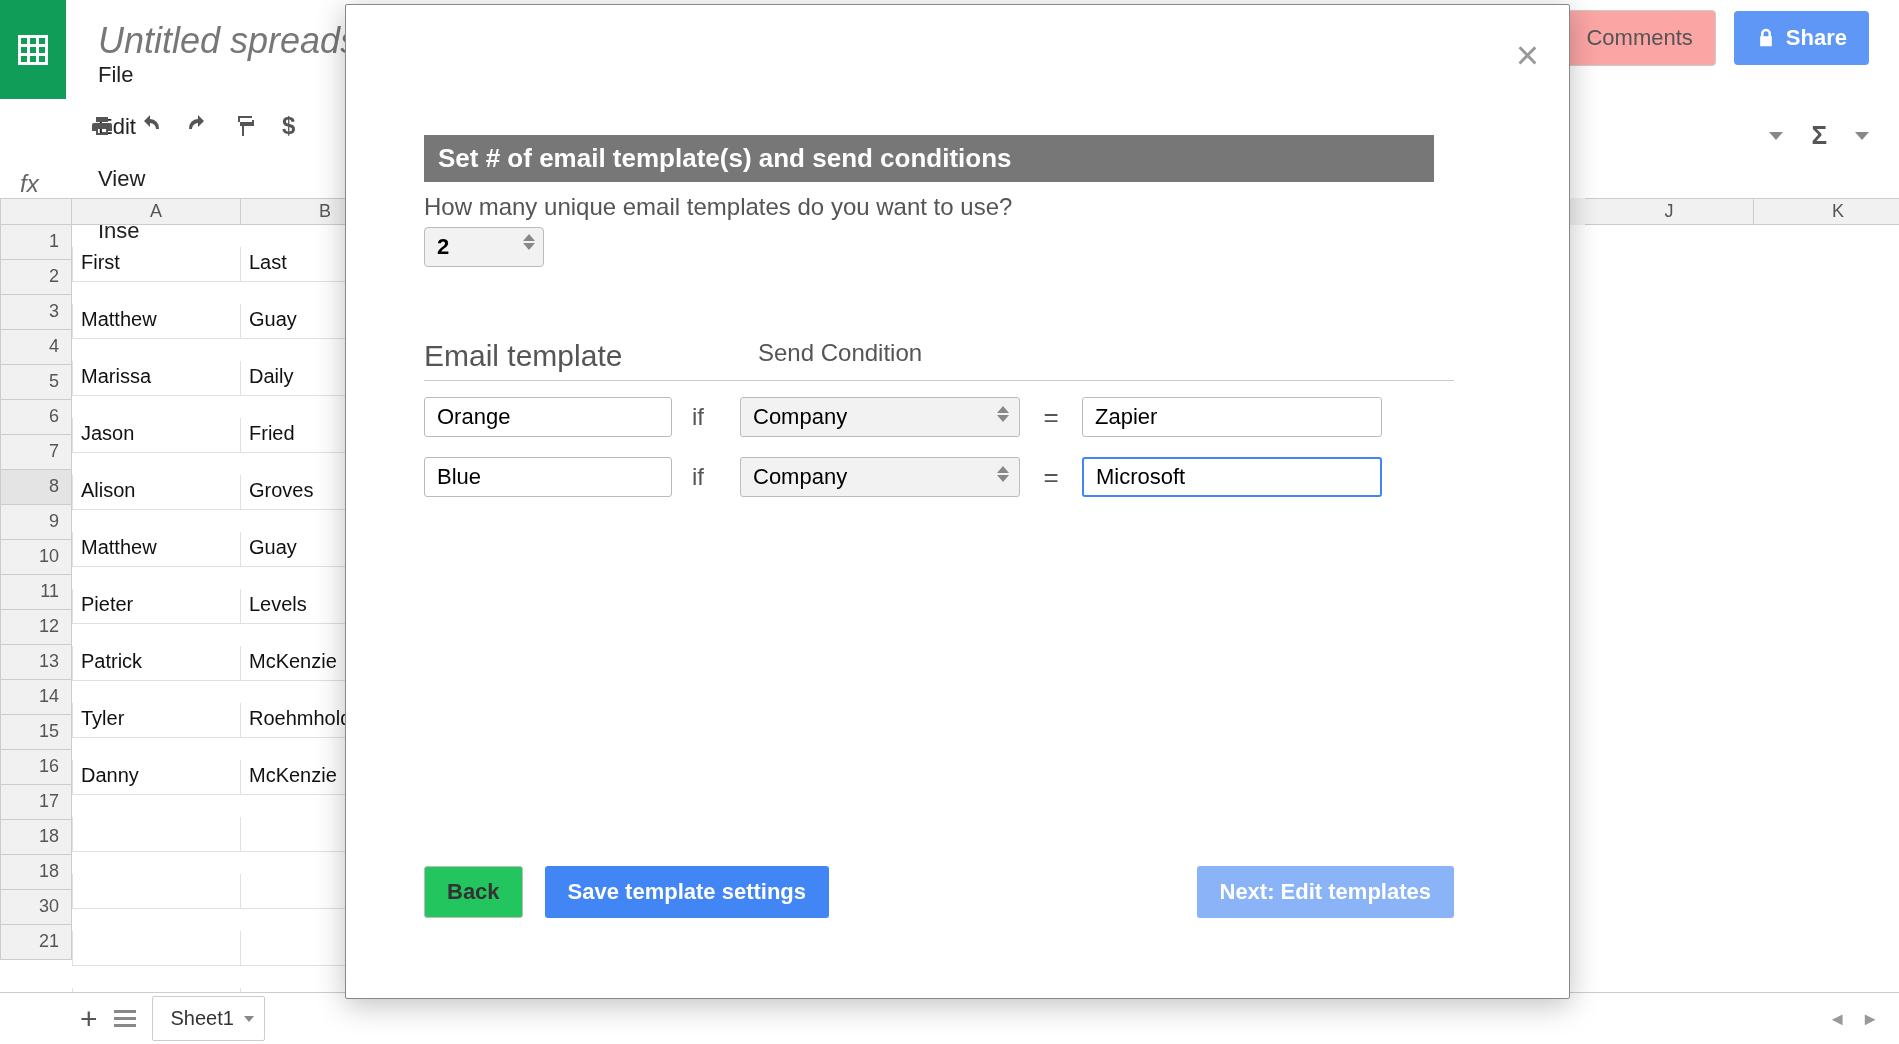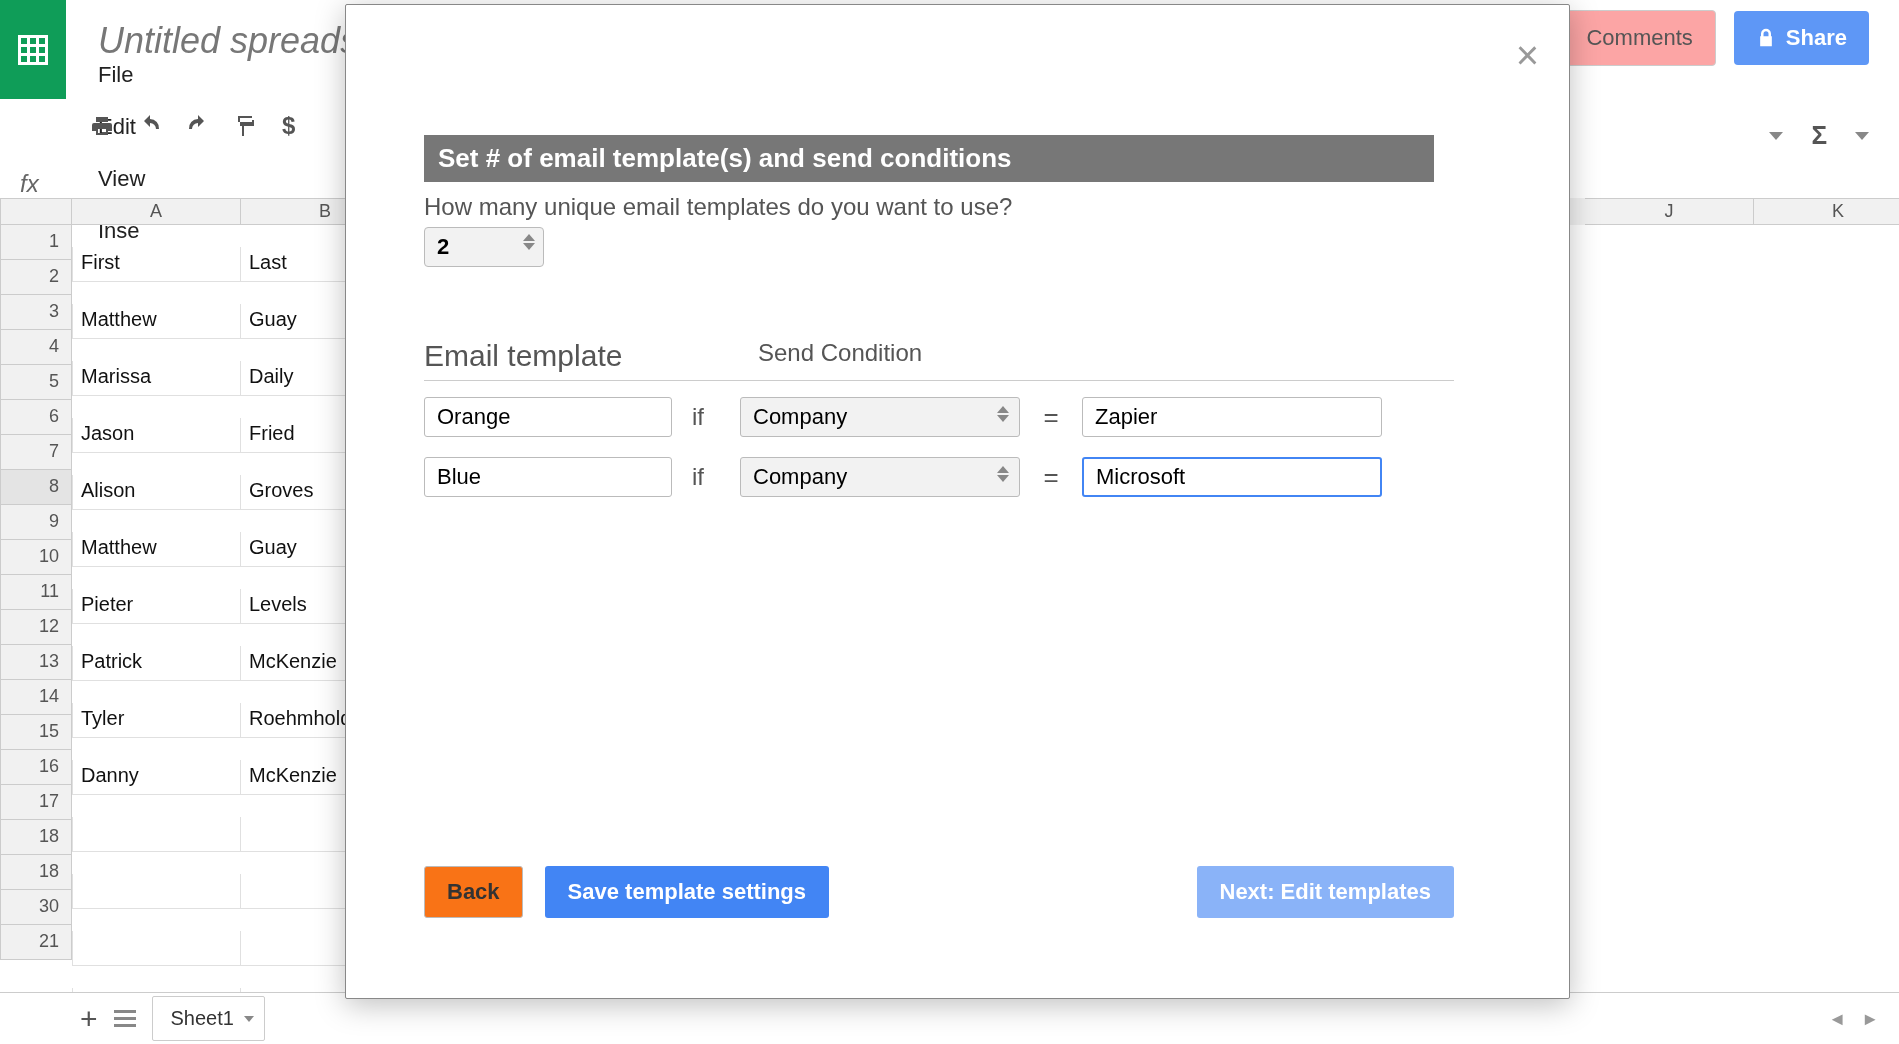--- a/index.html
+++ b/index.html
@@ -59,21 +59,21 @@
 .rule-row.r2 { top:452px; }
 .tmpl-input { width:248px; height:40px; border:1px solid #bbb; border-radius:3px; padding:0 12px; font-size:22px; }
 .if-text { font-size:24px; color:#555; width:28px; }
 .cond-select { width:280px; height:40px; border:1px solid #bbb; border-radius:3px; background:#f2f2f2; padding:0 12px; font-size:22px; position:relative; display:flex; align-items:center; }
 .cond-select .spin { right:10px; top:8px; }
 .eq-text { font-size:26px; color:#555; width:22px; text-align:center; }
 .val-input { width:300px; height:40px; border:1px solid #bbb; border-radius:3px; padding:0 12px; font-size:22px; }
 .val-input.focused { border:2px solid #4285f4; }
 .dialog-footer { position:absolute; left:78px; bottom:80px; width:1030px; display:flex; align-items:center; }
 .btn { border-radius:3px; padding:12px 22px; font-size:22px; border:1px solid transparent; cursor:pointer; }
-.btn-back { background:#f97316; border:1px solid #bbb; color:#333; font-weight:bold; }
+.btn-back { background:#22c55e; border:1px solid #bbb; color:#333; font-weight:bold; }
 .btn-primary { background:#4285f4; color:#fff; font-weight:bold; margin-left:22px; }
 .btn-soft { background:#8ab3f8; color:#fff; font-weight:bold; margin-left:auto; }
 </style>
 </head>
 <body>
 
 <div class="app">
   <div class="corner">
     <svg viewBox="0 0 24 24">
         <path d="M3 3h18v18H3zM3 9h18M3 15h18M9 3v18M15 3v18" stroke="#fff" stroke-width="2" fill="none"></path>

